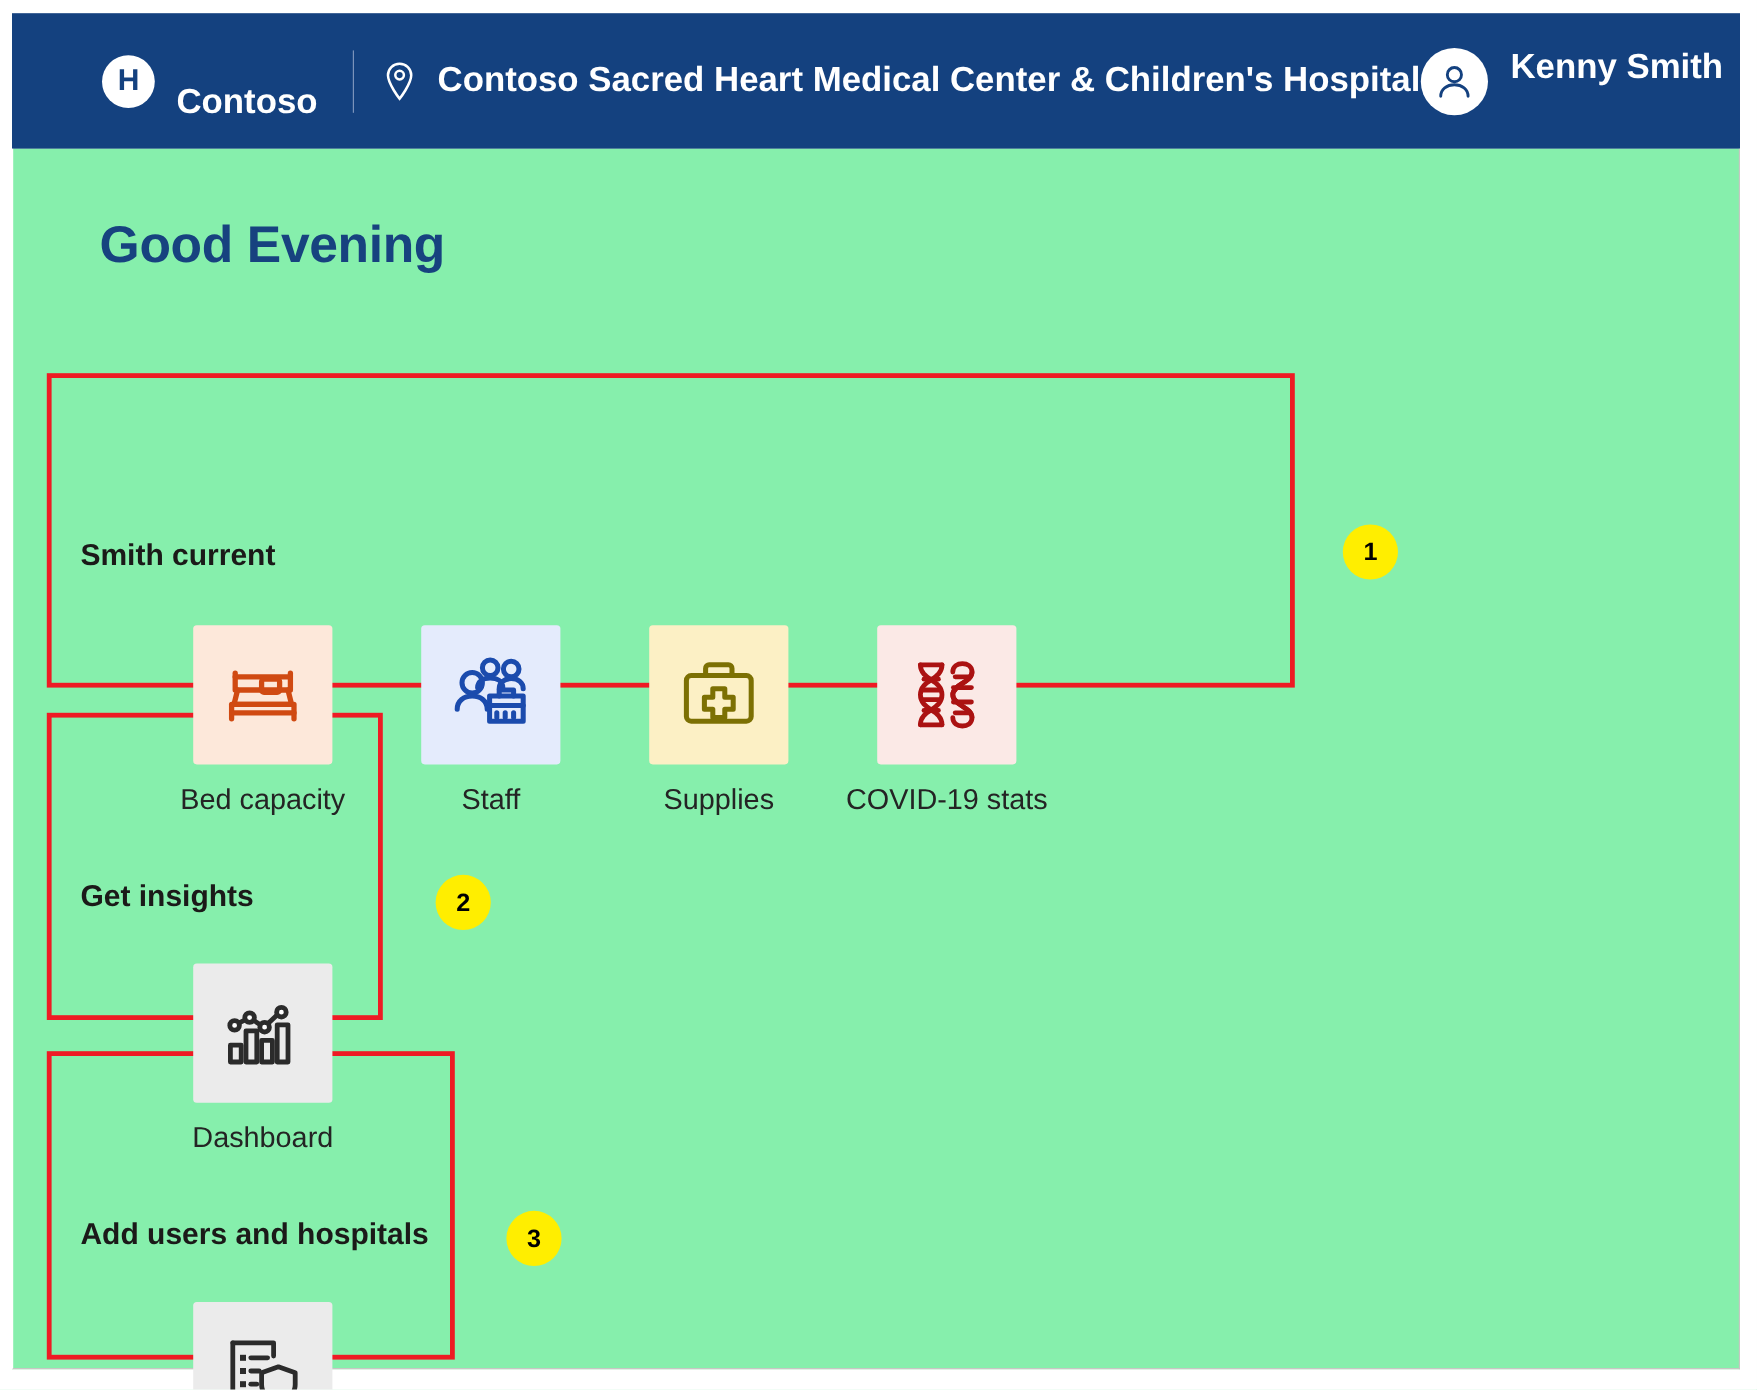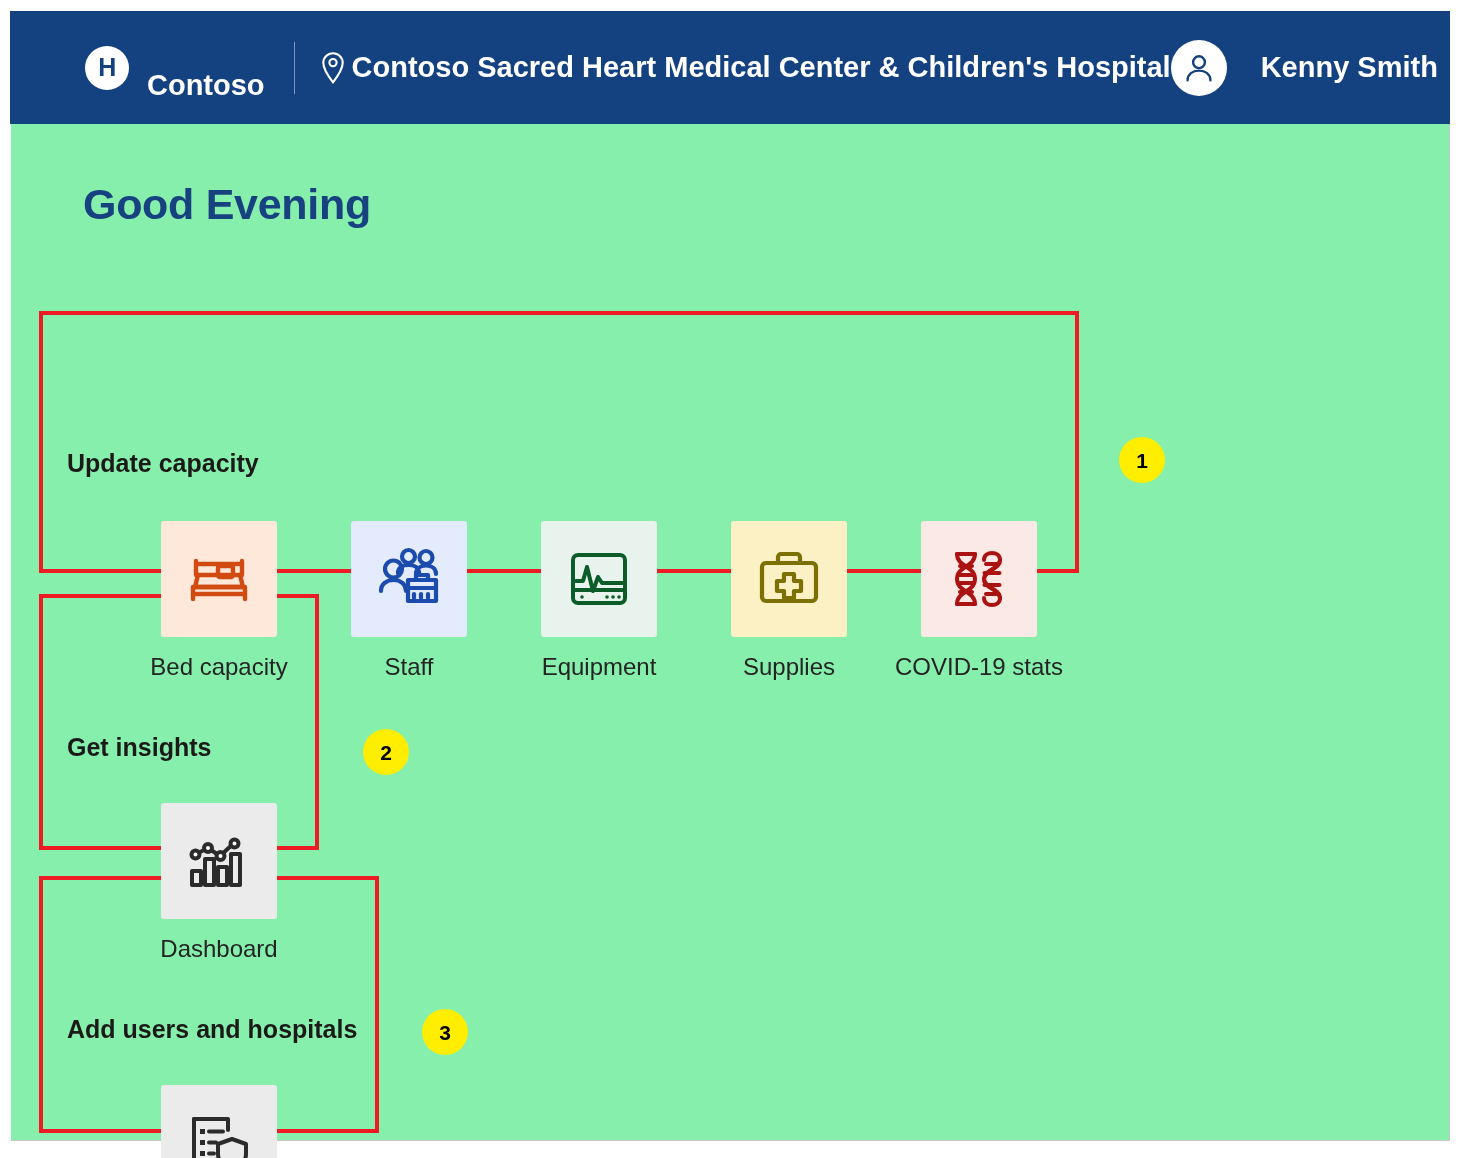--- a/index.html
+++ b/index.html
@@ -70,36 +70,36 @@
     height: 52px;
     background: #7b93bb;
     margin-left: 29px;
     margin-right: 25px;
     flex: none;
   }
 
   .facility {
     display: flex;
     align-items: center;
-    gap: 6px;
+    gap: 19px;
   }
 
   .facility-name {
     color: #ffffff;
     font-size: 29px;
     font-weight: bold;
     white-space: nowrap;
   }
 
   .pin-icon { flex: none; display: block; }
 
   .user {
     display: flex;
-    align-items: center;
-    gap: 34px;
+    align-items: flex-start;
+    gap: 19px;
     margin-left: auto;
     margin-right: 24px;
   }
 
   .avatar {
     width: 56px;
     height: 56px;
     border-radius: 50%;
     background: #ffffff;
     display: flex;
@@ -256,21 +256,21 @@
     <div class="greeting">Good Evening</div>
 
     <div class="redbox" id="redbox-1"></div>
     <div class="redbox" id="redbox-2"></div>
     <div class="redbox" id="redbox-3"></div>
 
     <div class="badge" id="badge-1">1</div>
     <div class="badge" id="badge-2">2</div>
     <div class="badge" id="badge-3">3</div>
 
-    <div class="section-title" id="title-1">Update capacity</div>
+    <div class="section-title" id="title-1">Smith current</div>
     <div class="tilerow" id="tilerow-1">
 
       <div class="tile">
         <div class="tile-art" style="background:#fde8da">
           <svg width="74" height="74" viewBox="0 0 74 74">
             <g fill="none" stroke="#d04a12" stroke-width="4.4" stroke-linejoin="round" stroke-linecap="round">
               <path d="M14 19v14"></path>
               <path d="M60 19v14"></path>
               <path d="M14 22h46"></path>
               <path d="M16 33h42"></path>
@@ -301,36 +301,20 @@
               <path d="M36 46h28"></path>
               <path d="M42 52v4"></path>
               <path d="M49 52v4"></path>
               <path d="M56 52v4"></path>
             </g>
           </svg>
         </div>
         <div class="tile-label">Staff</div>
       </div>
 
-      <div class="tile">
-        <div class="tile-art" style="background:#e7f3ec">
-          <svg width="74" height="74" viewBox="0 0 74 74">
-            <g fill="none" stroke="#0b5c28" stroke-width="4" stroke-linejoin="round" stroke-linecap="round">
-              <rect x="11" y="13" width="52" height="48" rx="5"></rect>
-              <path d="M11 48h52"></path>
-              <path d="M14 39h7l4-14 6 24 5-14 4 6h23"></path>
-              <circle cx="20" cy="55" r="1.8" fill="#0b5c28" stroke="none"></circle>
-              <circle cx="45" cy="55" r="1.8" fill="#0b5c28" stroke="none"></circle>
-              <circle cx="51" cy="55" r="1.8" fill="#0b5c28" stroke="none"></circle>
-              <circle cx="57" cy="55" r="1.8" fill="#0b5c28" stroke="none"></circle>
-            </g>
-          </svg>
-        </div>
-        <div class="tile-label">Equipment</div>
-      </div>
 
       <div class="tile">
         <div class="tile-art" style="background:#fcf0c5">
           <svg width="74" height="74" viewBox="0 0 74 74">
             <g fill="none" stroke="#7c7003" stroke-width="4.2" stroke-linejoin="round" stroke-linecap="round">
               <rect x="10" y="21" width="54" height="38" rx="4"></rect>
               <path d="M26 21v-6a3 3 0 0 1 3-3h16a3 3 0 0 1 3 3v6"></path>
               <path d="M32 32h10v7h7v10h-7v7H32v-7h-7V39h7z"></path>
             </g>
           </svg>

